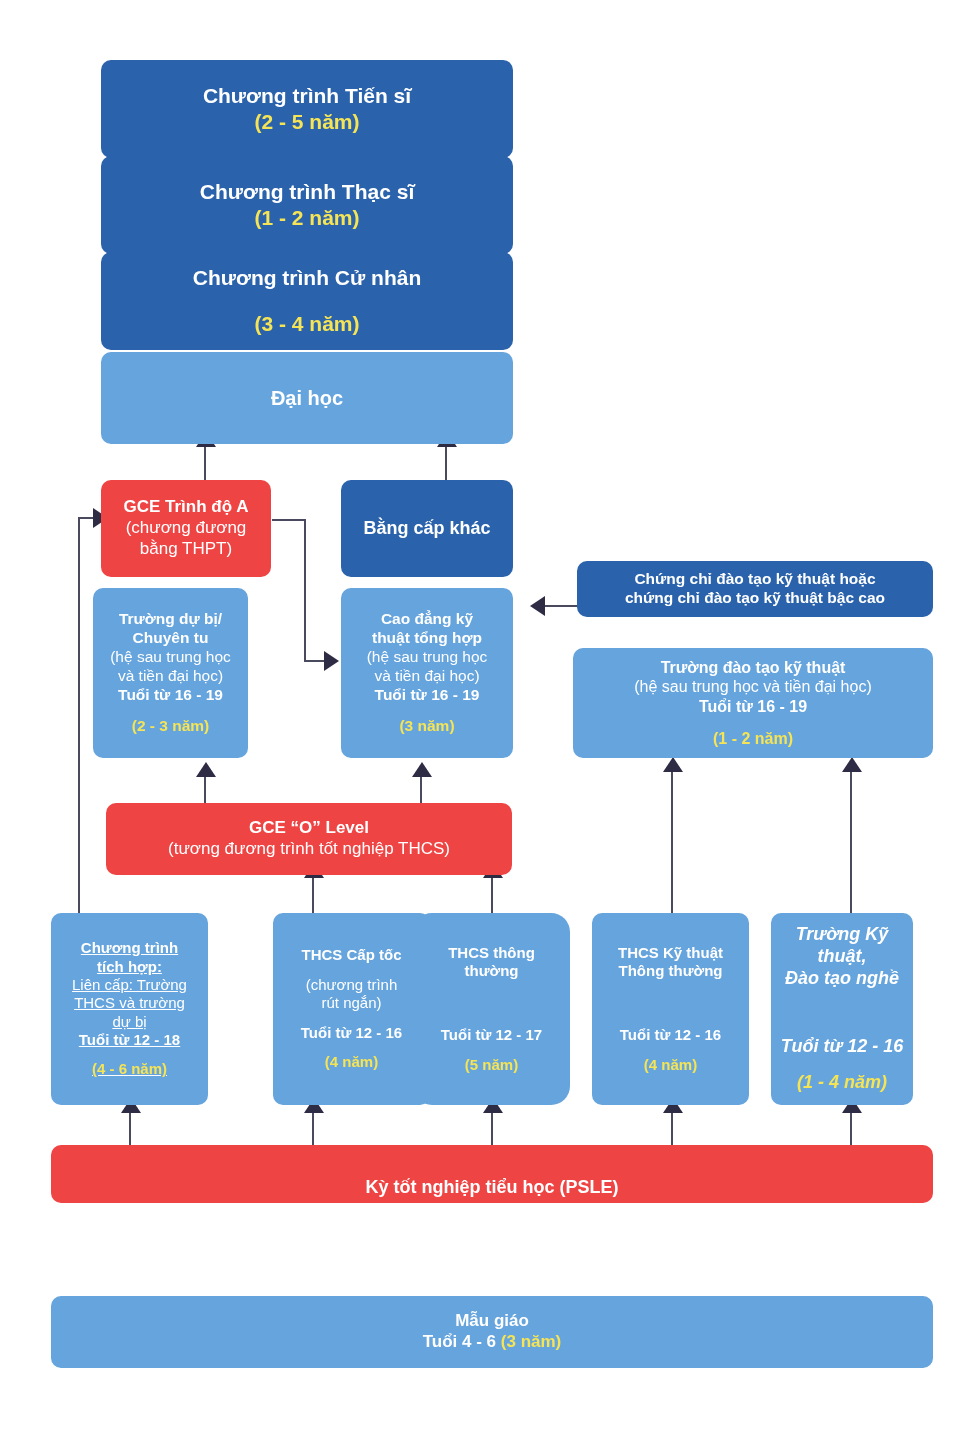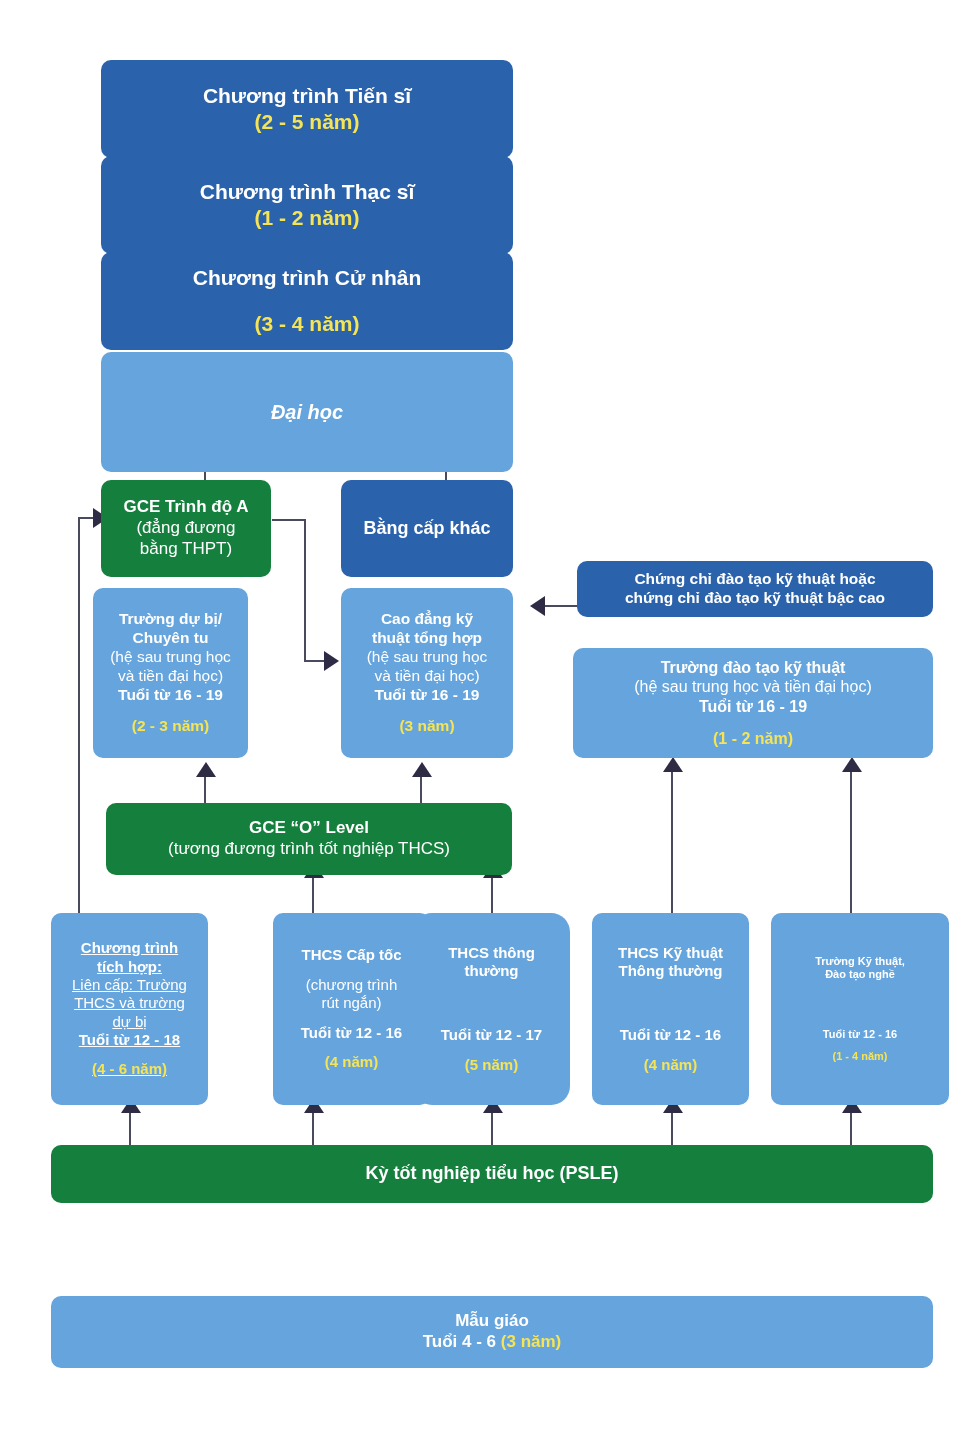--- a/index.html
+++ b/index.html
@@ -3,21 +3,21 @@
 <meta charset="utf-8">
 <style>
   html,body{margin:0;padding:0;background:#ffffff;}
   body{font-family:"Liberation Sans","DejaVu Sans",sans-serif;}
   #stage{position:relative;width:980px;height:1431px;background:#ffffff;overflow:hidden;}
 
   .box{position:absolute;border-radius:10px;box-sizing:border-box;
        display:flex;flex-direction:column;align-items:center;justify-content:center;
        text-align:center;color:#ffffff;line-height:1.22;padding:4px 8px;}
   .box.navy{background:#2a62ab;}
-  .box.teal{background:#15803d;}
+  .box.teal{background:#ef4444;}
   .box.lblue{background:#65a4dc;}
 
   .t-bold{font-weight:bold;}
   .t-light{font-weight:normal;}
   .t-years{font-weight:bold;color:#f5e455;}
   .t-inline-years{color:#f5e455;font-weight:bold;}
   .gap{height:0.75em;}
 
   
   .line{position:absolute;background:#4a4a5e;}
@@ -92,27 +92,27 @@
   <div class="box navy" style="left:101px;top:156px;width:412px;height:98px;font-size:21px;">
     <div class="t-bold">Chương trình Thạc sĩ</div>
     <div class="t-years">(1 - 2 năm)</div>
   </div>
 
   <div class="box navy" style="left:101px;top:252px;width:412px;height:98px;font-size:21px;gap:20px;">
     <div class="t-bold">Chương trình Cử nhân</div>
     <div class="t-years">(3 - 4 năm)</div>
   </div>
 
-  <div class="box lblue" style="left:101px;top:352px;width:412px;height:120px;font-size:20px;font-style:italic;">
+  <div class="box lblue" style="left:101px;top:352px;width:412px;height:92px;font-size:20px;">
     <div class="t-bold">Đại học</div>
   </div>
 
   <div class="box teal" style="left:101px;top:480px;width:170px;height:97px;font-size:17px;">
     <div class="t-bold">GCE Trình độ A</div>
-    <div class="t-light">(đẳng đương</div>
+    <div class="t-light">(chương đương</div>
     <div class="t-light">bằng THPT)</div>
   </div>
 
   <div class="box navy" style="left:577px;top:561px;width:356px;height:56px;font-size:15.5px;">
     <div class="t-bold">Chứng chỉ đào tạo kỹ thuật hoặc</div>
     <div class="t-bold">chứng chỉ đào tạo kỹ thuật bậc cao</div>
   </div>
 
   <div class="box navy" style="left:341px;top:480px;width:172px;height:97px;font-size:18px;">
     <div class="t-bold">Bằng cấp khác</div>
@@ -184,30 +184,30 @@
 
   <div class="box lblue" style="left:592px;top:913px;width:157px;height:192px;font-size:15px;">
     <div class="t-bold">THCS Kỹ thuật</div>
     <div class="t-bold">Thông thường</div>
     <div style="height:46px;"></div>
     <div class="t-bold">Tuổi từ 12 - 16</div>
     <div class="gap"></div>
     <div class="t-years">(4 năm)</div>
   </div>
 
-  <div class="box lblue" style="left:771px;top:913px;width:178px;height:192px;font-size:11px;">
+  <div class="box lblue" style="left:771px;top:913px;width:142px;height:192px;font-size:18px;font-style:italic;">
     <div class="t-bold">Trường Kỹ thuật,</div>
     <div class="t-bold">Đào tạo nghề</div>
     <div style="height:46px;"></div>
     <div class="t-bold">Tuổi từ 12 - 16</div>
     <div class="gap"></div>
     <div class="t-years">(1 - 4 năm)</div>
   </div>
 
-  <div class="box teal" style="left:51px;top:1145px;width:882px;height:58px;font-size:18px;">
+  <div class="box teal" style="left:51px;top:1145px;width:882px;height:58px;font-size:18px;justify-content:flex-end;">
     <div class="t-bold">Kỳ tốt nghiệp tiểu học (PSLE)</div>
   </div>
 
 
   <div class="box lblue" style="left:51px;top:1296px;width:882px;height:72px;font-size:17px;">
     <div class="t-bold">Mẫu giáo</div>
     <div>
       <span class="t-bold">Tuổi 4 - 6 </span><span class="t-inline-years">(3 năm)</span>
     </div>
   </div>

